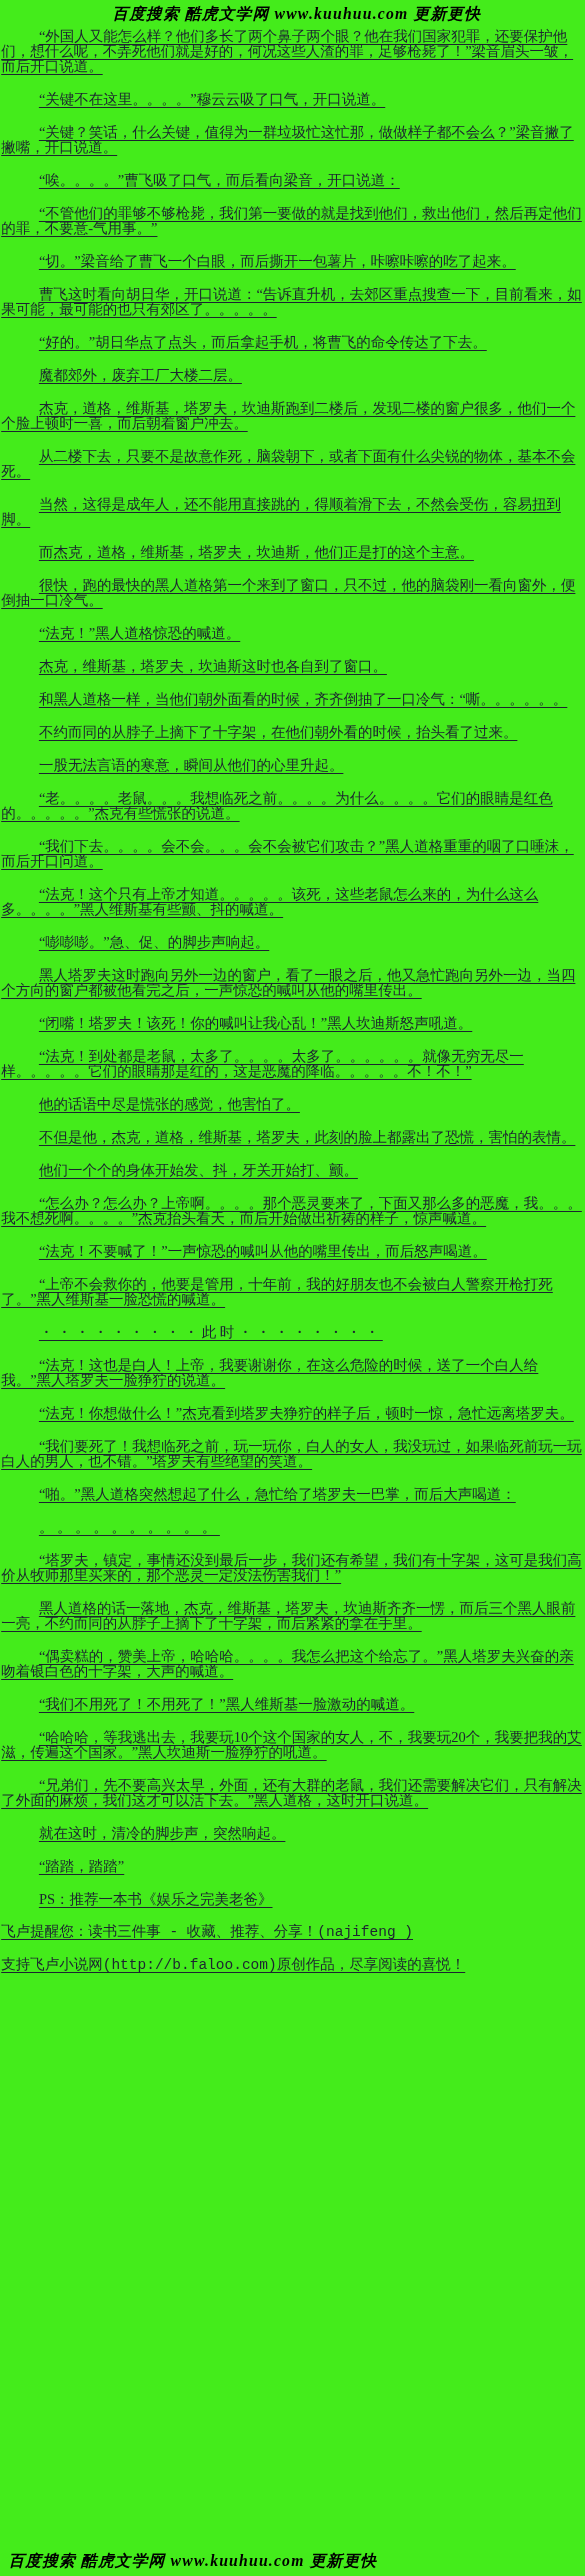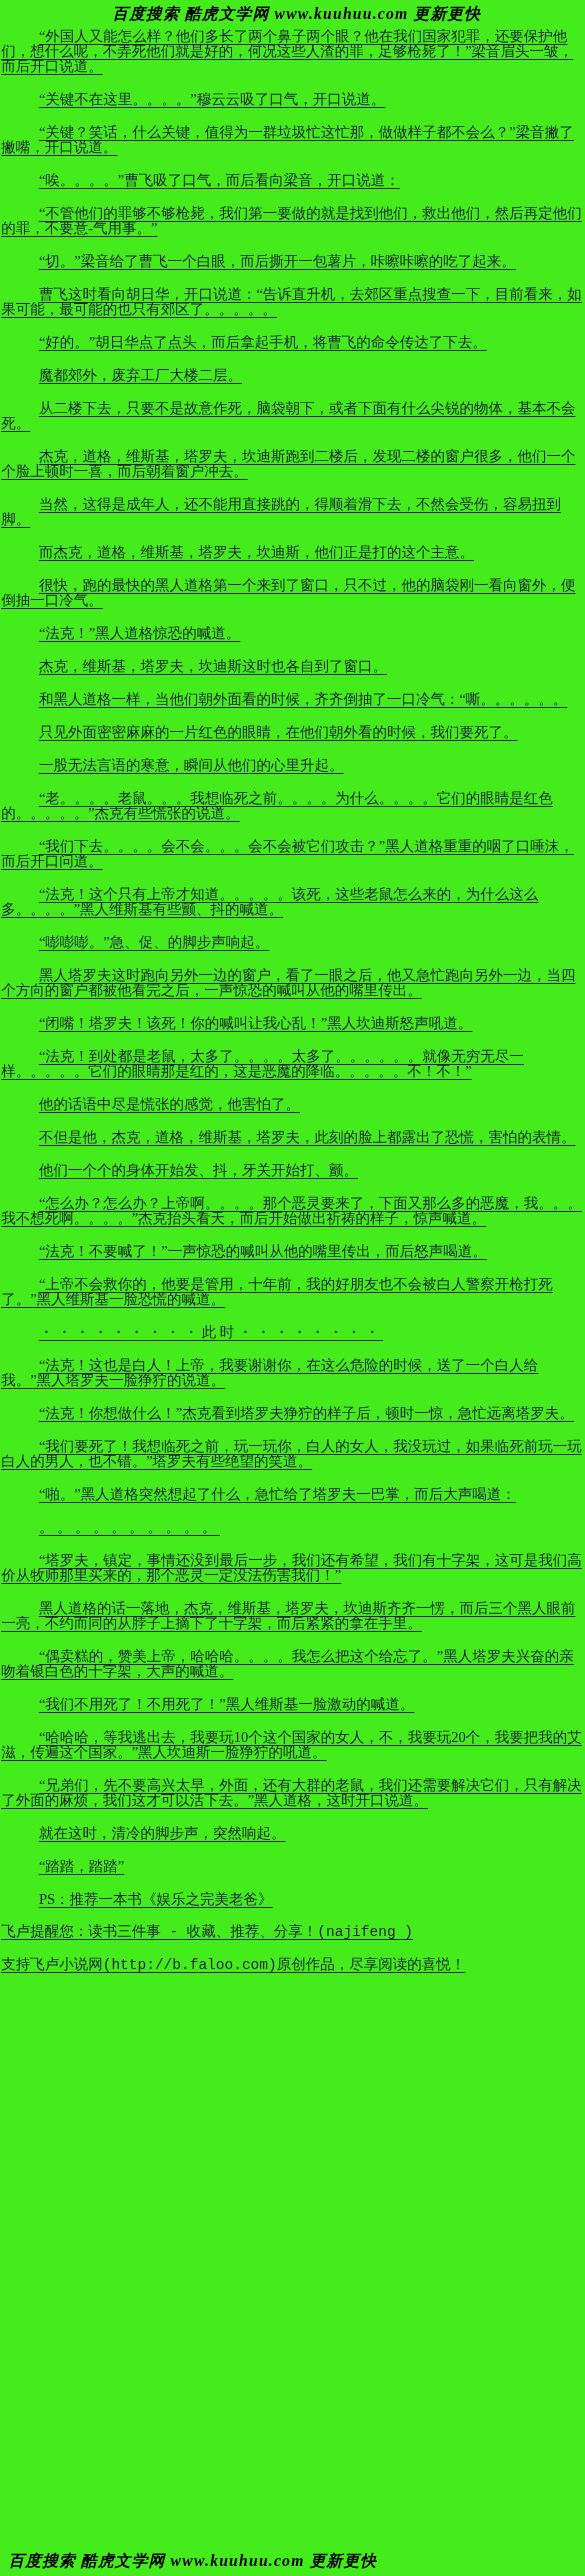--- a/index.html
+++ b/index.html
@@ -63,29 +63,29 @@
 <div class="content">
     <p class="para">“外国人又能怎么样？他们多长了两个鼻子两个眼？他在我们国家犯罪，还要保护他们，想什么呢，不弄死他们就是好的，何况这些人渣的罪，足够枪毙了！”梁音眉头一皱，而后开口说道。</p>
     <p class="para">“关键不在这里。。。。”穆云云吸了口气，开口说道。</p>
     <p class="para">“关键？笑话，什么关键，值得为一群垃圾忙这忙那，做做样子都不会么？”梁音撇了撇嘴，开口说道。</p>
     <p class="para">“唉。。。。”曹飞吸了口气，而后看向梁音，开口说道：</p>
     <p class="para">“不管他们的罪够不够枪毙，我们第一要做的就是找到他们，救出他们，然后再定他们的罪，不要意-气用事。”</p>
     <p class="para">“切。”梁音给了曹飞一个白眼，而后撕开一包薯片，咔嚓咔嚓的吃了起来。</p>
     <p class="para">曹飞这时看向胡日华，开口说道：“告诉直升机，去郊区重点搜查一下，目前看来，如果可能，最可能的也只有郊区了。。。。。</p>
     <p class="para">“好的。”胡日华点了点头，而后拿起手机，将曹飞的命令传达了下去。</p>
     <p class="para">魔都郊外，废弃工厂大楼二层。</p>
+    <p class="para">杰克，道格，维斯基，塔罗夫，坎迪斯跑到二楼后，发现二楼的窗户很多，他们一个个脸上顿时一喜，而后朝着窗户冲去。</p>
     <p class="para">从二楼下去，只要不是故意作死，脑袋朝下，或者下面有什么尖锐的物体，基本不会死。</p>
-    <p class="para">杰克，道格，维斯基，塔罗夫，坎迪斯跑到二楼后，发现二楼的窗户很多，他们一个个脸上顿时一喜，而后朝着窗户冲去。</p>
     <p class="para">当然，这得是成年人，还不能用直接跳的，得顺着滑下去，不然会受伤，容易扭到脚。</p>
     <p class="para">而杰克，道格，维斯基，塔罗夫，坎迪斯，他们正是打的这个主意。</p>
     <p class="para">很快，跑的最快的黑人道格第一个来到了窗口，只不过，他的脑袋刚一看向窗外，便倒抽一口冷气。</p>
     <p class="para">“法克！”黑人道格惊恐的喊道。</p>
     <p class="para">杰克，维斯基，塔罗夫，坎迪斯这时也各自到了窗口。</p>
     <p class="para">和黑人道格一样，当他们朝外面看的时候，齐齐倒抽了一口冷气：“嘶。。。。。。</p>
-    <p class="para">只见外面密密麻麻的一片红色的眼睛，在他们朝外看的时候，我们要死了。</p>
+    <p class="para">不约而同的从脖子上摘下了十字架，在他们朝外看的时候，抬头看了过来。</p>
     <p class="para">一股无法言语的寒意，瞬间从他们的心里升起。</p>
     <p class="para">“老。。。。老鼠。。。我想临死之前。。。。为什么。。。。它们的眼睛是红色的。。。。。”杰克有些慌张的说道。</p>
     <p class="para">“我们下去。。。。会不会。。。会不会被它们攻击？”黑人道格重重的咽了口唾沫，而后开口问道。</p>
     <p class="para">“法克！这个只有上帝才知道。。。。。该死，这些老鼠怎么来的，为什么这么多。。。。”黑人维斯基有些颤、抖的喊道。</p>
     <p class="para">“嘭嘭嘭。”急、促、的脚步声响起。</p>
     <p class="para">黑人塔罗夫这时跑向另外一边的窗户，看了一眼之后，他又急忙跑向另外一边，当四个方向的窗户都被他看完之后，一声惊恐的喊叫从他的嘴里传出。</p>
     <p class="para">“闭嘴！塔罗夫！该死！你的喊叫让我心乱！”黑人坎迪斯怒声吼道。</p>
     <p class="para">“法克！到处都是老鼠，太多了。。。。太多了。。。。。。就像无穷无尽一样。。。。。它们的眼睛那是红的，这是恶魔的降临。。。。。不！不！”</p>
     <p class="para">他的话语中尽是慌张的感觉，他害怕了。</p>
     <p class="para">不但是他，杰克，道格，维斯基，塔罗夫，此刻的脸上都露出了恐慌，害怕的表情。</p>

